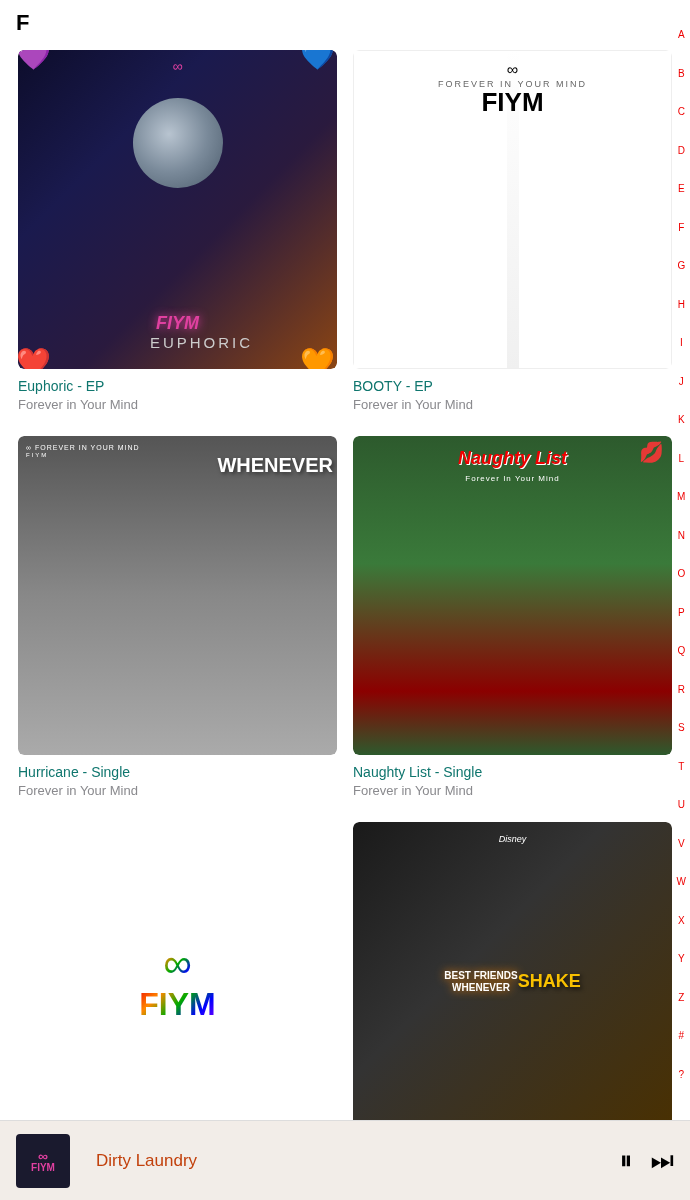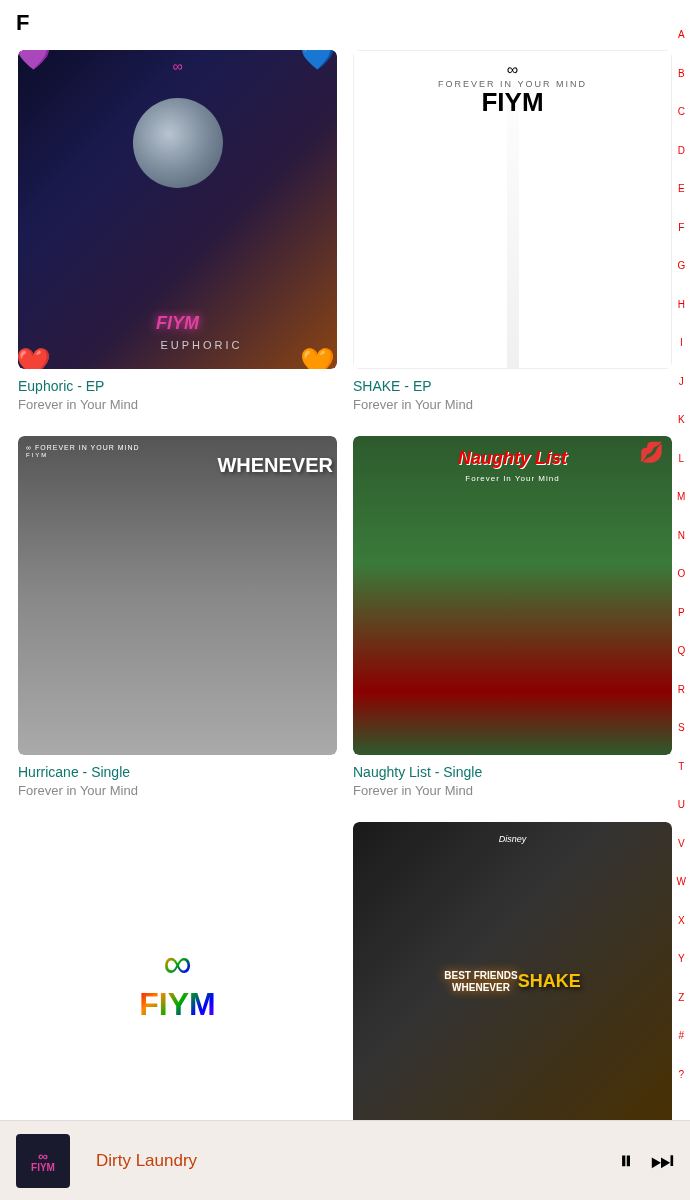--- a/index.html
+++ b/index.html
@@ -167,21 +167,21 @@
       color: #e040a0;
       font-size: 18px;
       font-weight: 900;
       font-style: italic;
       z-index: 2;
       text-shadow: 0 0 10px #e040a0;
       margin-top: 30px;
     }
     .art-euphoric .sub-text {
       color: #ccc;
-      font-size: 11px;
+      font-size: 15px;
       letter-spacing: 3px;
       z-index: 2;
       padding-left: 48px;
     }
 
     
     .art-fiym {
       background: #fff;
       display: flex;
       align-items: flex-end;
@@ -362,21 +362,21 @@
           </div>
 
           <div style="display:flex;gap:2px;align-items:flex-end;padding:0 4px;padding-top:60px;height:100%;background:linear-gradient(180deg,#fff 0%,#f0f0f0 100%);">
             <div style="width:28%;background:#222;height:75%;border-radius:4px 4px 0 0;"></div>
             <div style="width:28%;background:#333;height:85%;border-radius:4px 4px 0 0;"></div>
             <div style="width:28%;background:#1a1a1a;height:70%;border-radius:4px 4px 0 0;"></div>
           </div>
         </div>
       </div>
     </div>
-    <div class="album-title">SHAKE - EP</div>
+    <div class="album-title">BOOTY - EP</div>
     <div class="album-artist">Forever in Your Mind</div>
   </div>
 
   <div class="album-cell">
     <div class="album-art-wrapper">
       <div class="album-art-inner">
         <div class="art-hurricane">
           <div class="logo-top">∞ FOREVER IN YOUR MIND<br><span style="font-size:6px;letter-spacing:2px;">FIYM</span></div>
           <div class="hurricane-text">WHENEVER</div>
 

